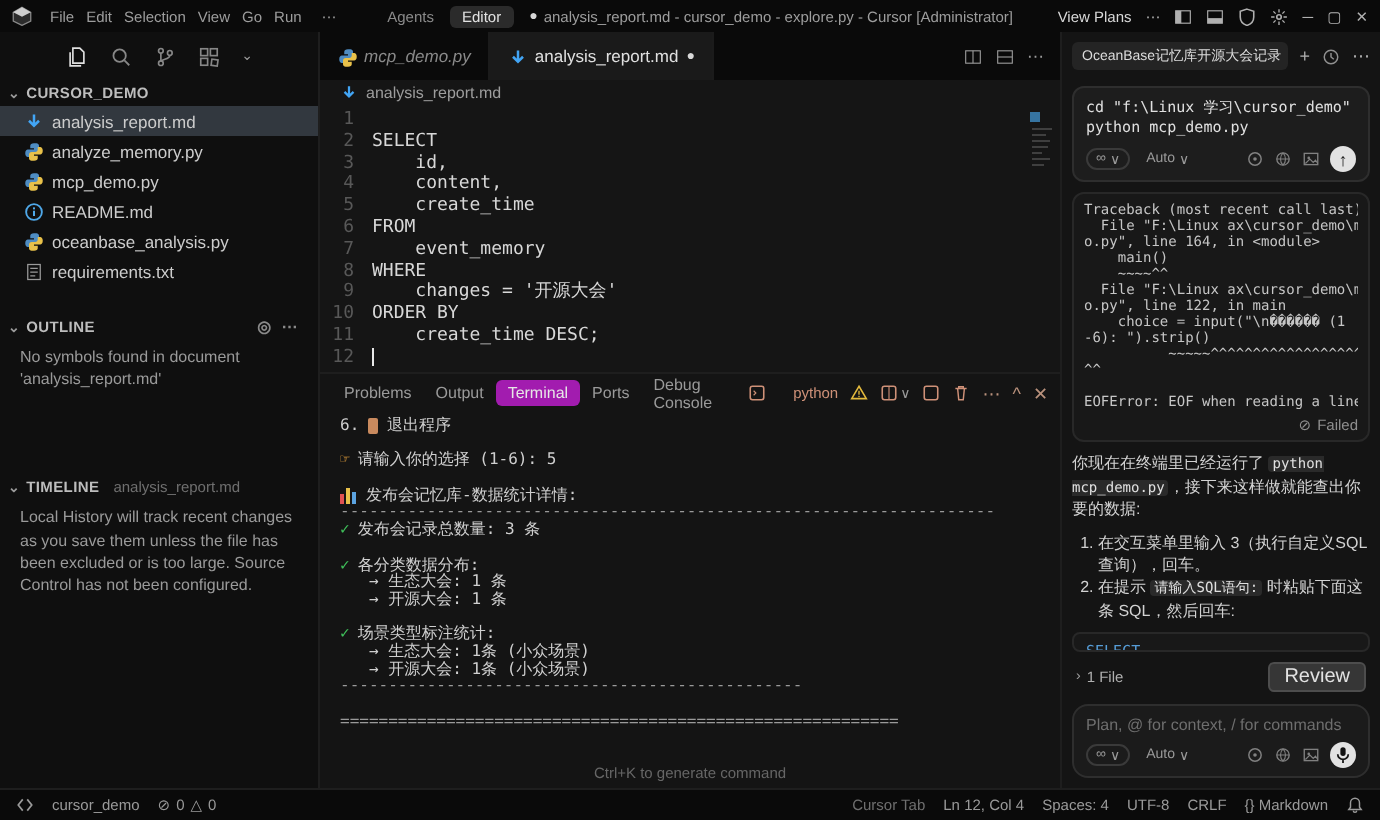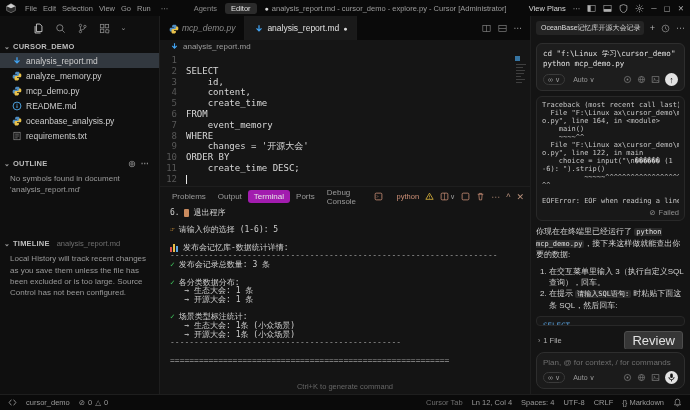--- a/index.html
+++ b/index.html
@@ -95,21 +95,21 @@
   .action-circle { width:13px; height:13px; border-radius:50%; background:#e2e2e2; color:#111; display:flex; align-items:center; justify-content:center; font-size:9px; font-weight:bold; }
   .run-block { border:1px solid #282828; background:#181818; border-radius:6px; padding:4px 5px 3px; }
   .run-output { font-family:"DejaVu Sans Mono",monospace; font-size:7px; line-height:8px; color:#c6c6c6; white-space:pre; overflow:hidden; }
   .failed { display:flex; justify-content:flex-end; align-items:center; gap:3px; color:#8f8f8f; font-size:7.5px; margin-top:3px; }
   .msg { font-size:8px; line-height:1.45; color:#d2d2d2; }
   .inline-code { font-family:"DejaVu Sans Mono",monospace; background:#2a2a2a; border-radius:2px; padding:0 2px; font-size:7px; color:#e0e0e0; }
   ol.steps { margin:0; padding-left:13px; font-size:8px; color:#d2d2d2; line-height:1.4; }
   .sql-block { border:1px solid #282828; background:#181818; border-radius:4px; font-family:"DejaVu Sans Mono",monospace; font-size:7.5px; line-height:9px; padding:4px 6px; height:42px; overflow:hidden; white-space:pre; }
   .kw { color:#569cd6; }
   .file-chip-row { display:flex; align-items:center; gap:3px; font-size:7.5px; color:#b0b0b0; padding:0 2px; }
-  .review-btn { margin-left:auto; background:#363636; border:1px solid #4d4d4d; border-radius:3px; padding:1px 7px; font-size:13px; color:#e2e2e2; }
+  .review-btn { margin-left:auto; background:#363636; border:1px solid #4d4d4d; border-radius:3px; padding:1px 7px; font-size:10px; color:#e2e2e2; }
   .chat-input { margin:3px 5px 5px; border:1px solid #2e2e2e; background:#1b1b1b; border-radius:8px; padding:5px 6px 4px; }
   .placeholder { color:#6e6e6e; font-size:8px; }
 
   
   .statusbar { height:16px; background:#0a0a0a; border-top:1px solid #1e1e1e; display:flex; align-items:center; font-size:7.5px; color:#9a9a9a; padding:0 8px; gap:9px; }
   .sb-item { display:flex; align-items:center; gap:3px; }
   .sbr { margin-left:auto; display:flex; align-items:center; gap:9px; }
   .dim { color:#6f6f6f; }
 </style>
 </head>

